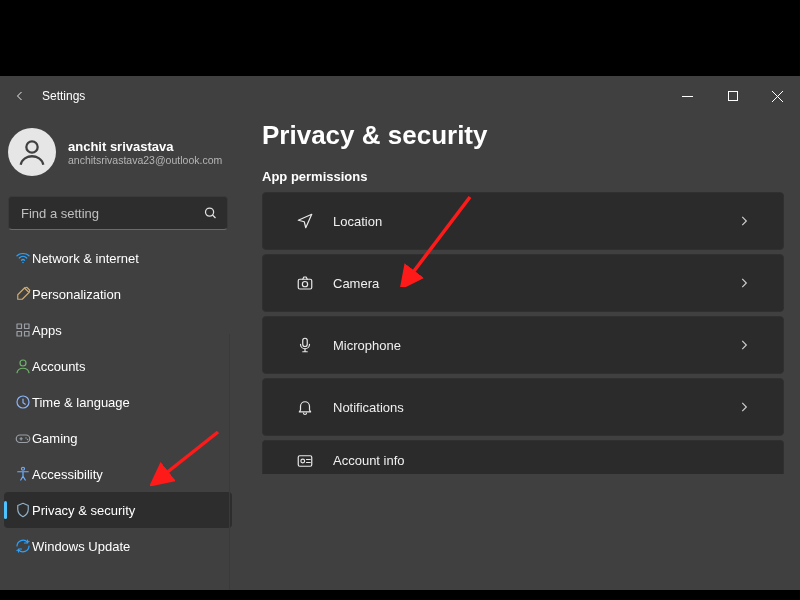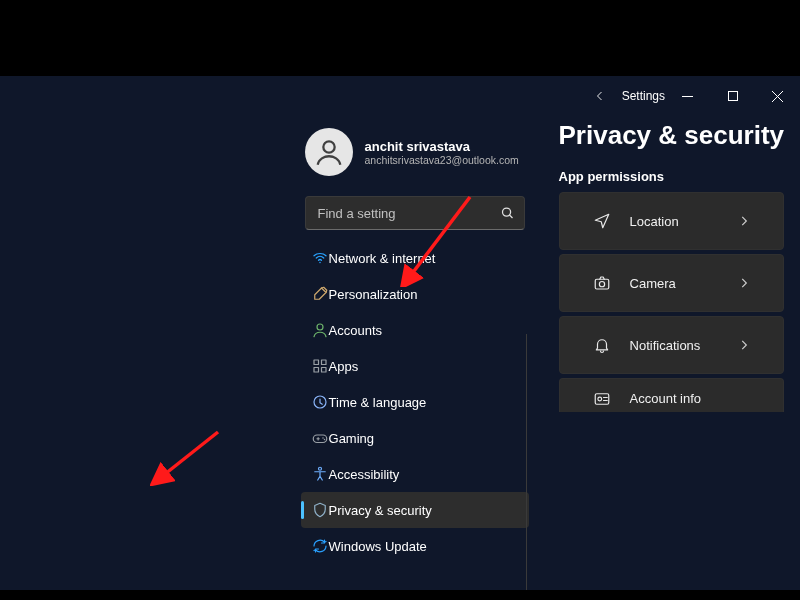--- a/index.html
+++ b/index.html
@@ -1,17 +1,17 @@
 <!DOCTYPE html>
 <html><head>
   <meta charset="utf-8">
   <style>
     * { margin: 0; padding: 0; box-sizing: border-box; font-family: "Segoe UI", -apple-system, sans-serif; }
     html, body { width: 800px; height: 600px; background: #000; overflow: hidden; }
-    .window { position: absolute; top: 76px; left: 0; right: 0; bottom: 10px; background: #0f172a; color: #fff; display: flex; flex-direction: column; align-items: flex-end; }
+    .window { position: absolute; top: 76px; left: 0; right: 0; bottom: 10px; background: #404040; color: #fff; display: flex; flex-direction: column; }
     .titlebar { height: 40px; display: flex; align-items: center; padding-left: 14px; }
     .titlebar-left { display: flex; align-items: center; gap: 16px; font-size: 12px; font-weight: 400; }
     .back-arrow { width: 12px; display: flex; align-items: center; justify-content: center; cursor: pointer; }
     .win-controls { margin-left: auto; display: flex; height: 100%; }
     .win-btn { width: 45px; display: flex; align-items: center; justify-content: center; cursor: pointer; color: #fff; }
     .body { flex: 1; display: flex; min-height: 0; }
     .sidebar { width: 236px; display: flex; flex-direction: column; padding: 0 4px 0 4px; }
     .profile { display: flex; align-items: center; gap: 12px; padding: 12px 8px 14px 4px; }
     .avatar { width: 48px; height: 48px; border-radius: 50%; background: #e6e6e6; display: flex; align-items: center; justify-content: center; }
     .profile-text .name { font-size: 13px; font-weight: 600; }
@@ -113,40 +113,40 @@
               <span class="ni-icon">
                 <svg width="18" height="18" viewBox="0 0 24 24" fill="none" stroke="currentColor" stroke-width="1.6" stroke-linecap="round" stroke-linejoin="round" style="color:#cfa96e">
                   <path d="M14 4l6 6-9 9H5v-6z"></path>
                   <path d="M14 4l3-1 4 4-1 3"></path>
                 </svg>
               </span>
               <span>Personalization</span>
             </li>
             <li class="nav-item">
               <span class="ni-icon">
-                <svg width="18" height="18" viewBox="0 0 24 24" fill="none" stroke="currentColor" stroke-width="1.6" stroke-linecap="round" stroke-linejoin="round" style="color:#6db36b">
-                  <circle cx="12" cy="8" r="4"></circle>
-                  <path d="M4 21c1-4.5 5-6 8-6s7 1.5 8 6"></path>
-                </svg>
-              </span>
-              <span>Accounts</span>
-            </li>
-            <li class="nav-item">
-              <span class="ni-icon">
                 <svg width="18" height="18" viewBox="0 0 24 24" fill="none" stroke="currentColor" stroke-width="1.6" stroke-linecap="round" stroke-linejoin="round" style="color:#9aa0a6">
                   <rect x="4" y="4" width="6" height="6"></rect>
                   <rect x="14" y="4" width="6" height="6"></rect>
                   <rect x="4" y="14" width="6" height="6"></rect>
                   <rect x="14" y="14" width="6" height="6"></rect>
                 </svg>
               </span>
               <span>Apps</span>
             </li>
             <li class="nav-item">
               <span class="ni-icon">
+                <svg width="18" height="18" viewBox="0 0 24 24" fill="none" stroke="currentColor" stroke-width="1.6" stroke-linecap="round" stroke-linejoin="round" style="color:#6db36b">
+                  <circle cx="12" cy="8" r="4"></circle>
+                  <path d="M4 21c1-4.5 5-6 8-6s7 1.5 8 6"></path>
+                </svg>
+              </span>
+              <span>Accounts</span>
+            </li>
+            <li class="nav-item">
+              <span class="ni-icon">
                 <svg width="18" height="18" viewBox="0 0 24 24" fill="none" stroke="currentColor" stroke-width="1.6" stroke-linecap="round" stroke-linejoin="round" style="color:#8ab4f8">
                   <circle cx="12" cy="12" r="8"></circle>
                   <path d="M12 8v5l3 2"></path>
                 </svg>
               </span>
               <span>Time &amp; language</span>
             </li>
             <li class="nav-item">
               <span class="ni-icon">
                 <svg width="18" height="18" viewBox="0 0 24 24" fill="none" stroke="currentColor" stroke-width="1.6" stroke-linecap="round" stroke-linejoin="round" style="color:#9aa0a6">
@@ -210,20 +210,35 @@
           </div>
           <div class="tile">
             <span class="t-icon">
               <svg width="18" height="18" viewBox="0 0 24 24" fill="none" stroke="currentColor" stroke-width="1.6" stroke-linecap="round" stroke-linejoin="round">
                 <rect x="3" y="7" width="18" height="13" rx="2"></rect>
                 <path d="M9 7l1.5-3h3L15 7"></path>
                 <circle cx="12" cy="13.5" r="3.5"></circle>
               </svg>
             </span>
             <span class="t-label">Camera</span>
+            <span class="chev">
+              <svg width="14" height="14" viewBox="0 0 24 24" fill="none" stroke="currentColor" stroke-width="2">
+                <path d="M9 5l7 7-7 7"></path>
+              </svg>
+            </span>
+          </div>
+          <div class="tile">
+            <span class="t-icon">
+              <svg width="18" height="18" viewBox="0 0 24 24" fill="none" stroke="currentColor" stroke-width="1.6" stroke-linecap="round" stroke-linejoin="round">
+                <rect x="9" y="3" width="6" height="11" rx="3"></rect>
+                <path d="M6 11a6 6 0 0 0 12 0"></path>
+                <path d="M12 17v4M9 21h6"></path>
+              </svg>
+            </span>
+            <span class="t-label">Microphone</span>
             <span class="chev">
               <svg width="14" height="14" viewBox="0 0 24 24" fill="none" stroke="currentColor" stroke-width="2">
                 <path d="M9 5l7 7-7 7"></path>
               </svg>
             </span>
           </div>
           <div class="tile">
             <span class="t-icon">
               <svg width="18" height="18" viewBox="0 0 24 24" fill="none" stroke="currentColor" stroke-width="1.6" stroke-linecap="round" stroke-linejoin="round">
                 <path d="M6 16V11a6 6 0 1 1 12 0v5l1.5 2.5H4.5L6 16z"></path>

